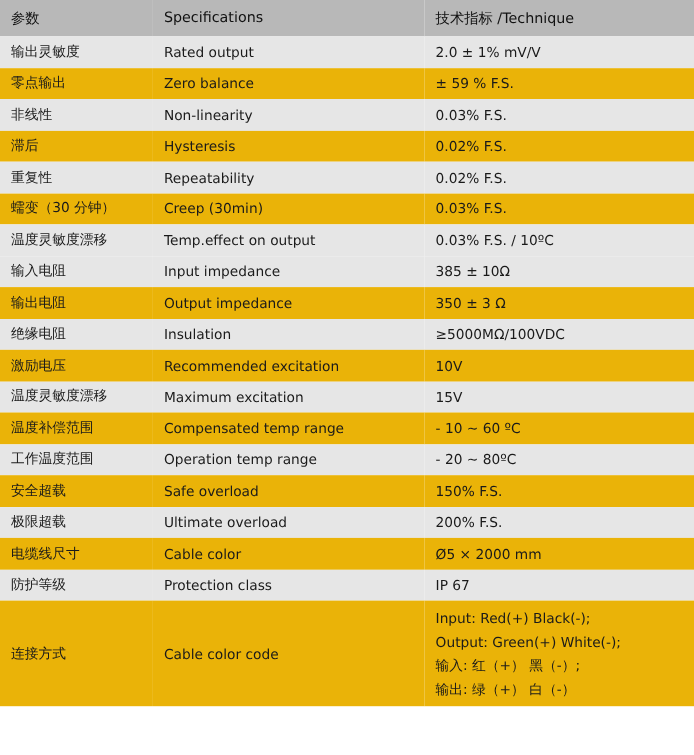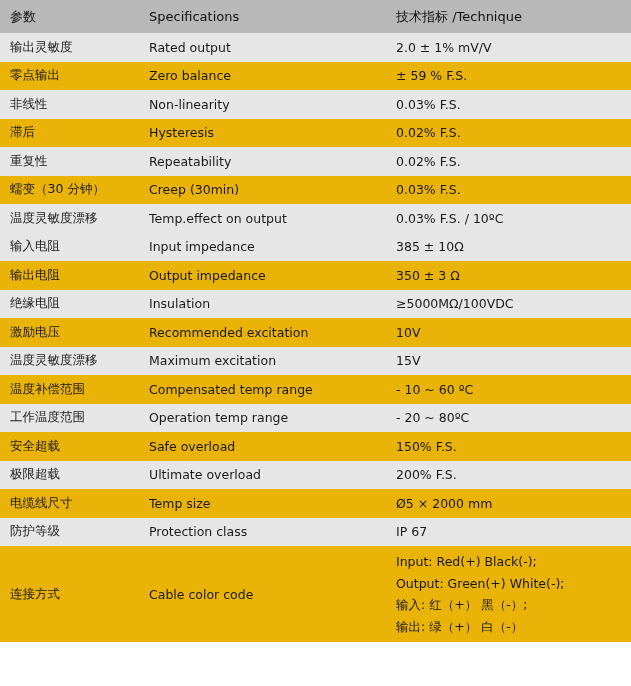--- a/index.html
+++ b/index.html
@@ -140,21 +140,21 @@
       <td class="col-spec">Safe overload</td>
       <td class="col-tech">150% F.S.</td>
     </tr>
     <tr class="data-row row-a">
       <td class="col-param">极限超载</td>
       <td class="col-spec">Ultimate overload</td>
       <td class="col-tech">200% F.S.</td>
     </tr>
     <tr class="data-row row-b">
       <td class="col-param">电缆线尺寸</td>
-      <td class="col-spec">Temp size</td>
+      <td class="col-spec">Cable color</td>
       <td class="col-tech">Ø5 × 2000 mm</td>
     </tr>
     <tr class="data-row row-a">
       <td class="col-param">防护等级</td>
       <td class="col-spec">Protection class</td>
       <td class="col-tech">IP 67</td>
     </tr>
 
     <tr class="tall-row row-b">
       <td class="col-param">连接方式</td>

